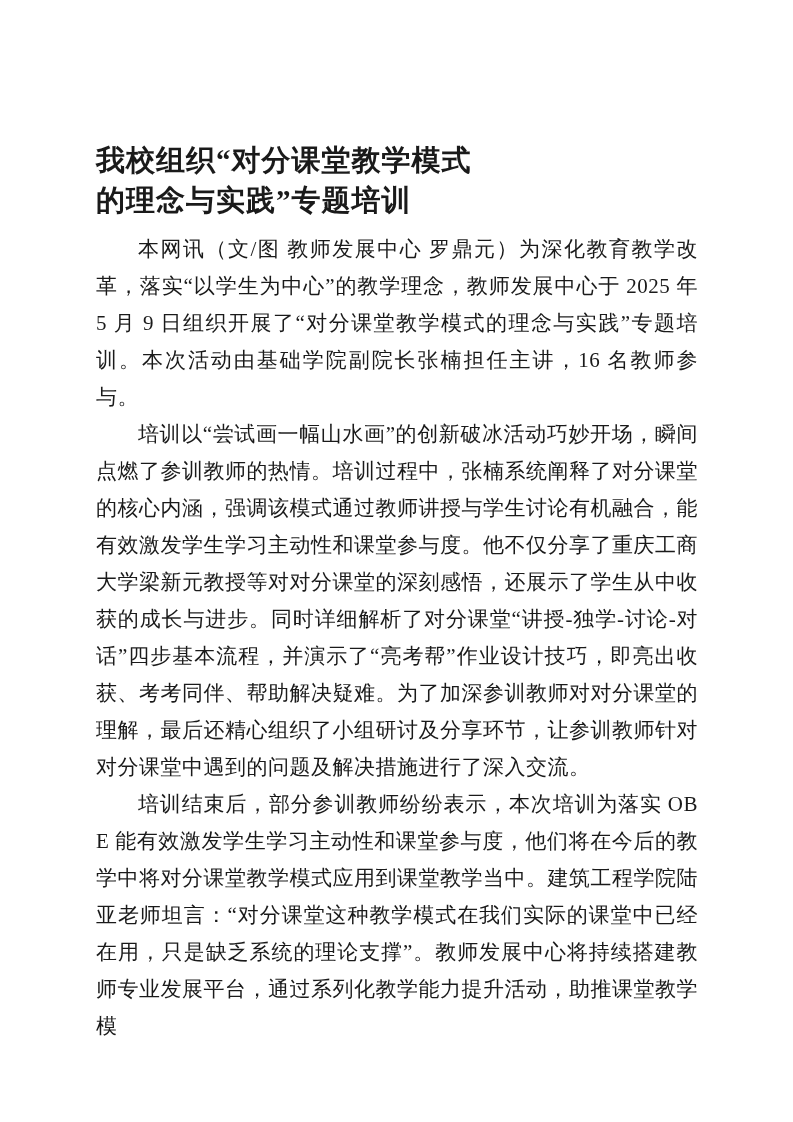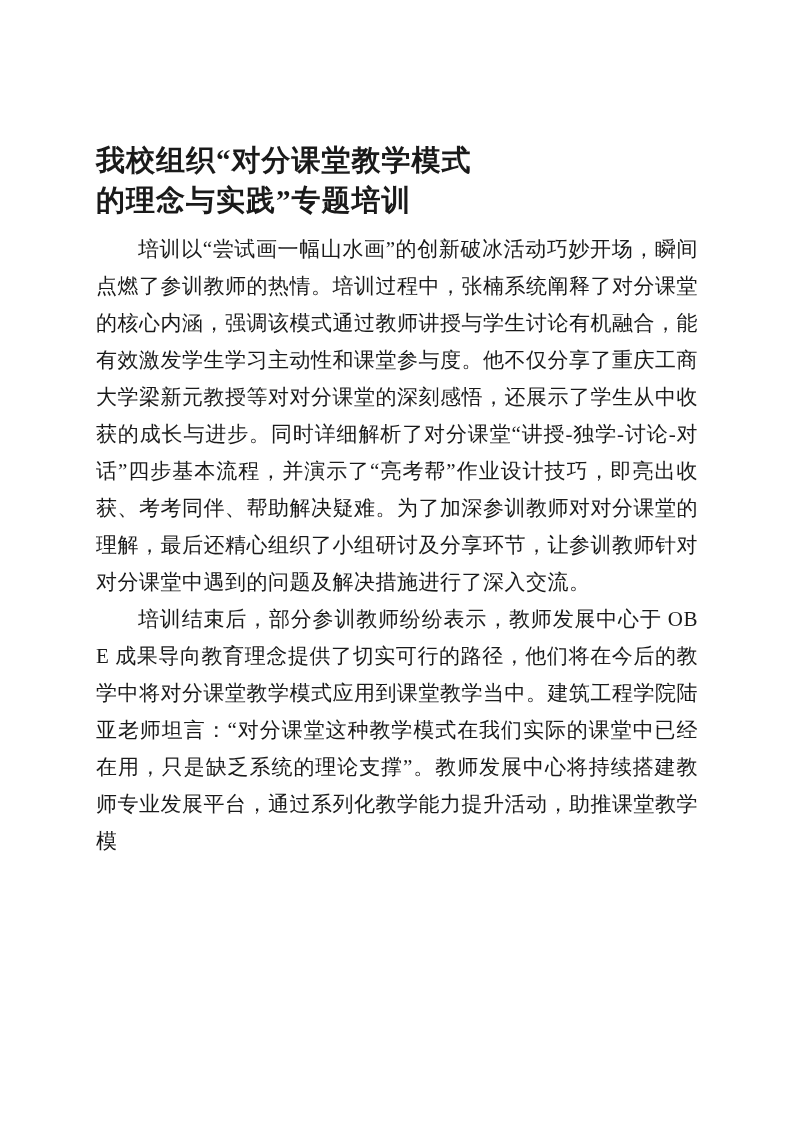--- a/index.html
+++ b/index.html
@@ -45,16 +45,17 @@
 </style>
 </head>
 <body>
 
 <div class="page">
   <div class="content">
     <h1 class="doc-title">
       <span class="title-line">我校组织“对分课堂教学模式</span>
       <span class="title-line">的理念与实践”专题培训</span>
     </h1>
+    <p class="para">本网讯（文/图 教师发展中心 罗鼎元）为深化教育教学改革，落实“以学生为中心”的教学理念，教师发展中心于 2025 年 5 月 9 日组织开展了“对分课堂教学模式的理念与实践”专题培训。本次活动由基础学院副院长张楠担任主讲，16 名教师参与。</p>
     <p class="para">培训以“尝试画一幅山水画”的创新破冰活动巧妙开场，瞬间点燃了参训教师的热情。培训过程中，张楠系统阐释了对分课堂的核心内涵，强调该模式通过教师讲授与学生讨论有机融合，能有效激发学生学习主动性和课堂参与度。他不仅分享了重庆工商大学梁新元教授等对对分课堂的深刻感悟，还展示了学生从中收获的成长与进步。同时详细解析了对分课堂“讲授-独学-讨论-对话”四步基本流程，并演示了“亮考帮”作业设计技巧，即亮出收获、考考同伴、帮助解决疑难。为了加深参训教师对对分课堂的理解，最后还精心组织了小组研讨及分享环节，让参训教师针对对分课堂中遇到的问题及解决措施进行了深入交流。</p>
-    <p class="para">培训结束后，部分参训教师纷纷表示，教师发展中心于 OBE 成果导向教育理念提供了切实可行的路径，他们将在今后的教学中将对分课堂教学模式应用到课堂教学当中。建筑工程学院陆亚老师坦言：“对分课堂这种教学模式在我们实际的课堂中已经在用，只是缺乏系统的理论支撑”。教师发展中心将持续搭建教师专业发展平台，通过系列化教学能力提升活动，助推课堂教学模</p>
+    <p class="para">培训结束后，部分参训教师纷纷表示，本次培训为落实 OBE 能有效激发学生学习主动性和课堂参与度，他们将在今后的教学中将对分课堂教学模式应用到课堂教学当中。建筑工程学院陆亚老师坦言：“对分课堂这种教学模式在我们实际的课堂中已经在用，只是缺乏系统的理论支撑”。教师发展中心将持续搭建教师专业发展平台，通过系列化教学能力提升活动，助推课堂教学模</p>
   </div>
 </div>
 
 </body></html>

